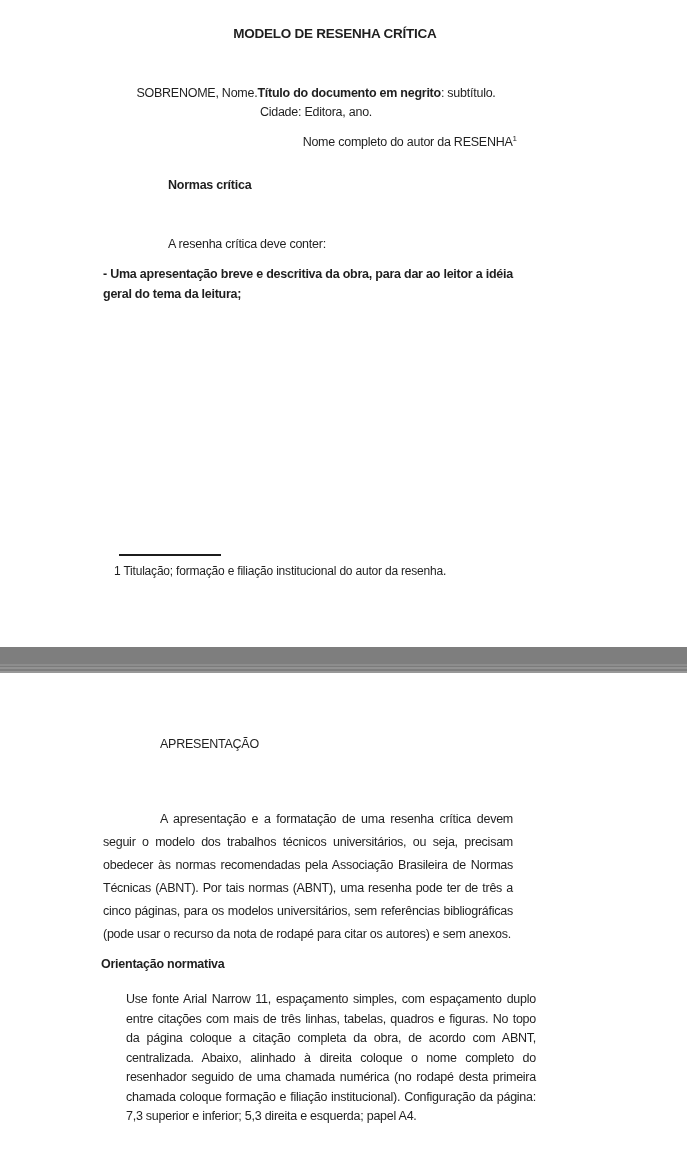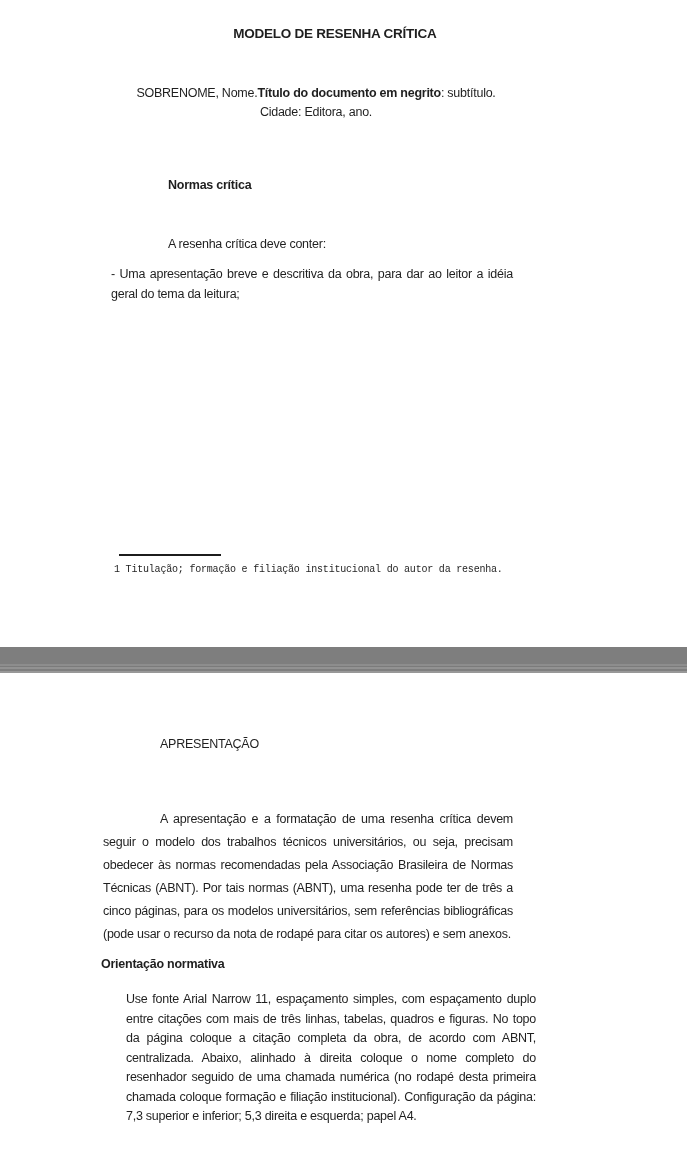--- a/index.html
+++ b/index.html
@@ -25,30 +25,31 @@
   }
   .author-line {
     top: 134px; left: 103px; width: 414px;
     text-align: right;
   }
   .author-line sup { font-size: 8px; letter-spacing: 0; }
   .p1-heading { top: 178px; left: 168px; font-weight: bold; }
   .p1-intro   { top: 229px; left: 168px; margin-top: 8px; }
   .p1-items   { top: 264px; left: 103px; width: 410px; }
   .p1-items p {
-    margin: 0 0 10px 8px; line-height: 20px;
+    margin: 0 0 10px 0; line-height: 20px;
     text-align: justify;
+    font-weight: bold;
   }
   .footnote-block { top: 554px; left: 114px; width: 440px; }
   .footnote-rule {
     width: 102px; height: 0;
     border-top: 2px solid #1c1c1c;
     margin: 0 0 8px 5px;
   }
-  .footnote-text { font-size: 10px; letter-spacing: -0.2px; font-family: Liberation Mono, monospace; }
+  .footnote-text { font-size: 12px; letter-spacing: -0.2px; }
   .page-divider {
     top: 647px; left: 0; width: 687px; height: 26px;
     background: linear-gradient(180deg,
       #7e7e7e 0px,  #7e7e7e 17px,
       #8d8d8d 17px, #8d8d8d 19px,
       #7b7b7b 19px, #7b7b7b 20px,
       #929292 20px, #929292 22px,
       #7e7e7e 22px, #7e7e7e 24px,
       #989898 24px, #989898 26px);
   }
@@ -68,20 +69,21 @@
 
 <div class="canvas">
 
   <div class="abs citation">
     <div><span>SOBRENOME, Nome.</span><b>Título do documento em negrito</b><span>: subtítulo.</span></div>
     <div>Cidade: Editora, ano.</div>
   </div>
 
   <div class="abs doc-title">MODELO DE RESENHA CRÍTICA</div>
 
+  <div class="abs author-line"><span>Nome completo do autor da RESENHA</span><sup>1</sup></div>
 
   <div class="abs p1-heading">Normas crítica</div>
 
   <div class="abs p1-intro">A resenha crítica deve conter:</div>
 
   <div class="abs p1-items">
     <p>-  Uma apresentação breve e descritiva da obra, para dar ao leitor a idéia geral do tema da leitura;</p>
   </div>
 
   <div class="abs footnote-block">

